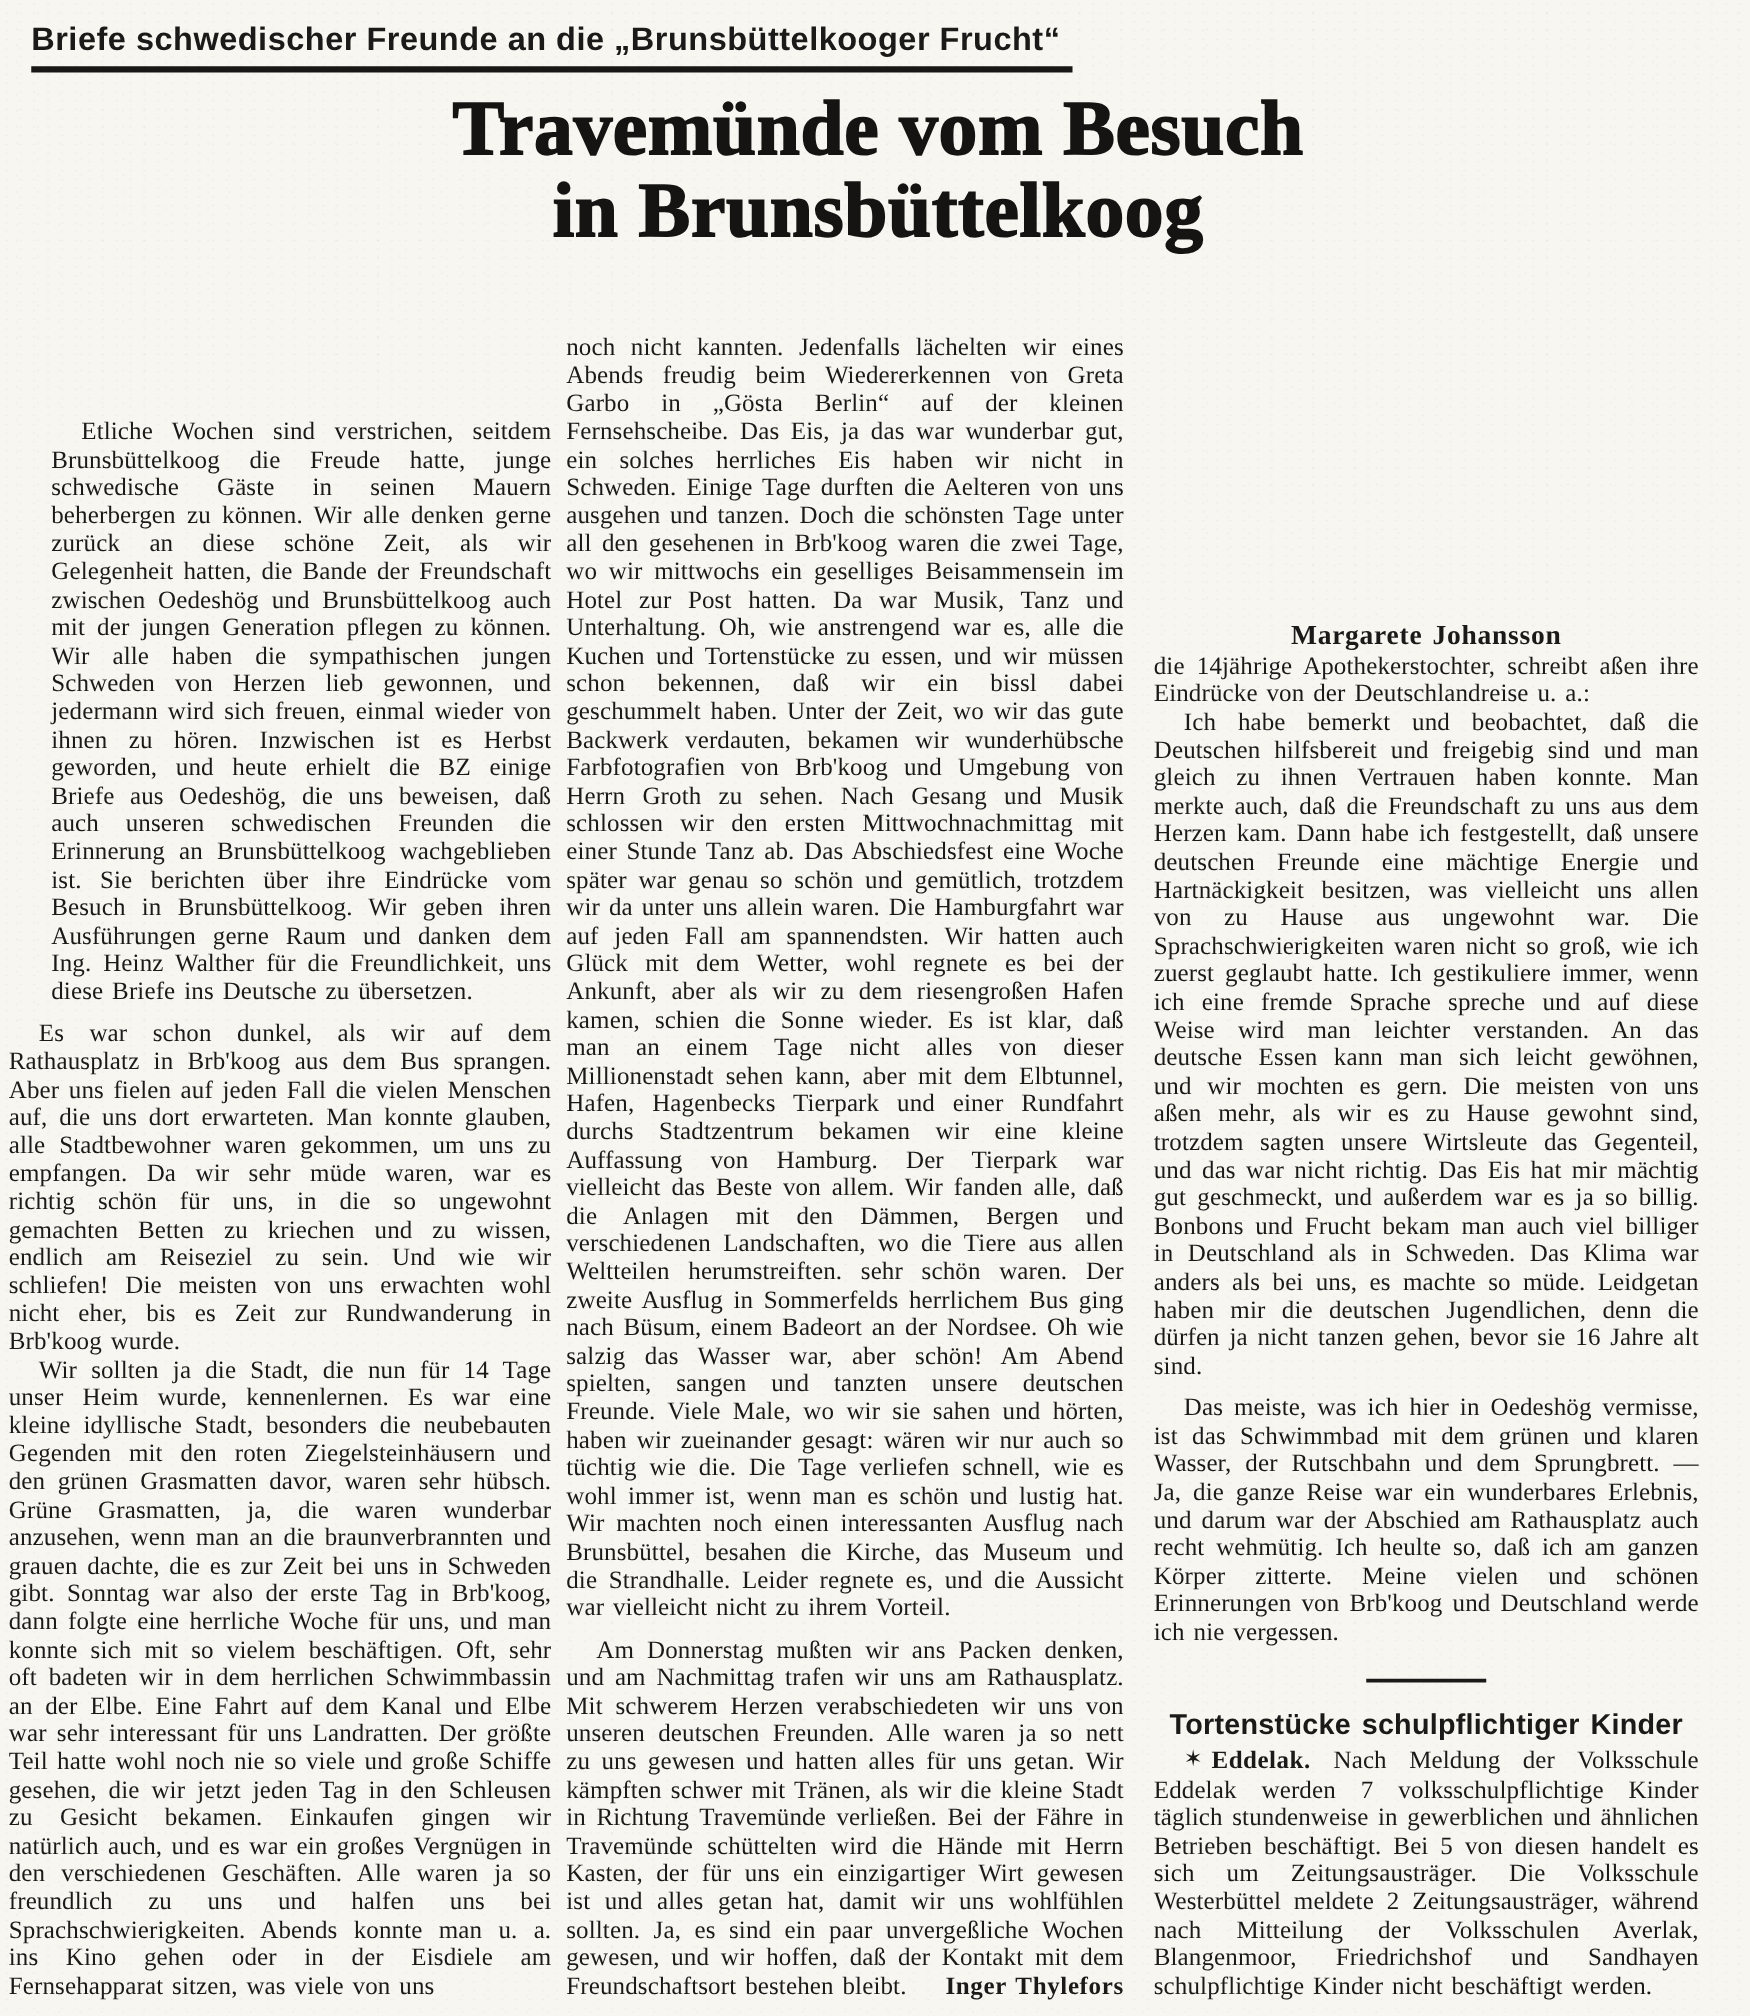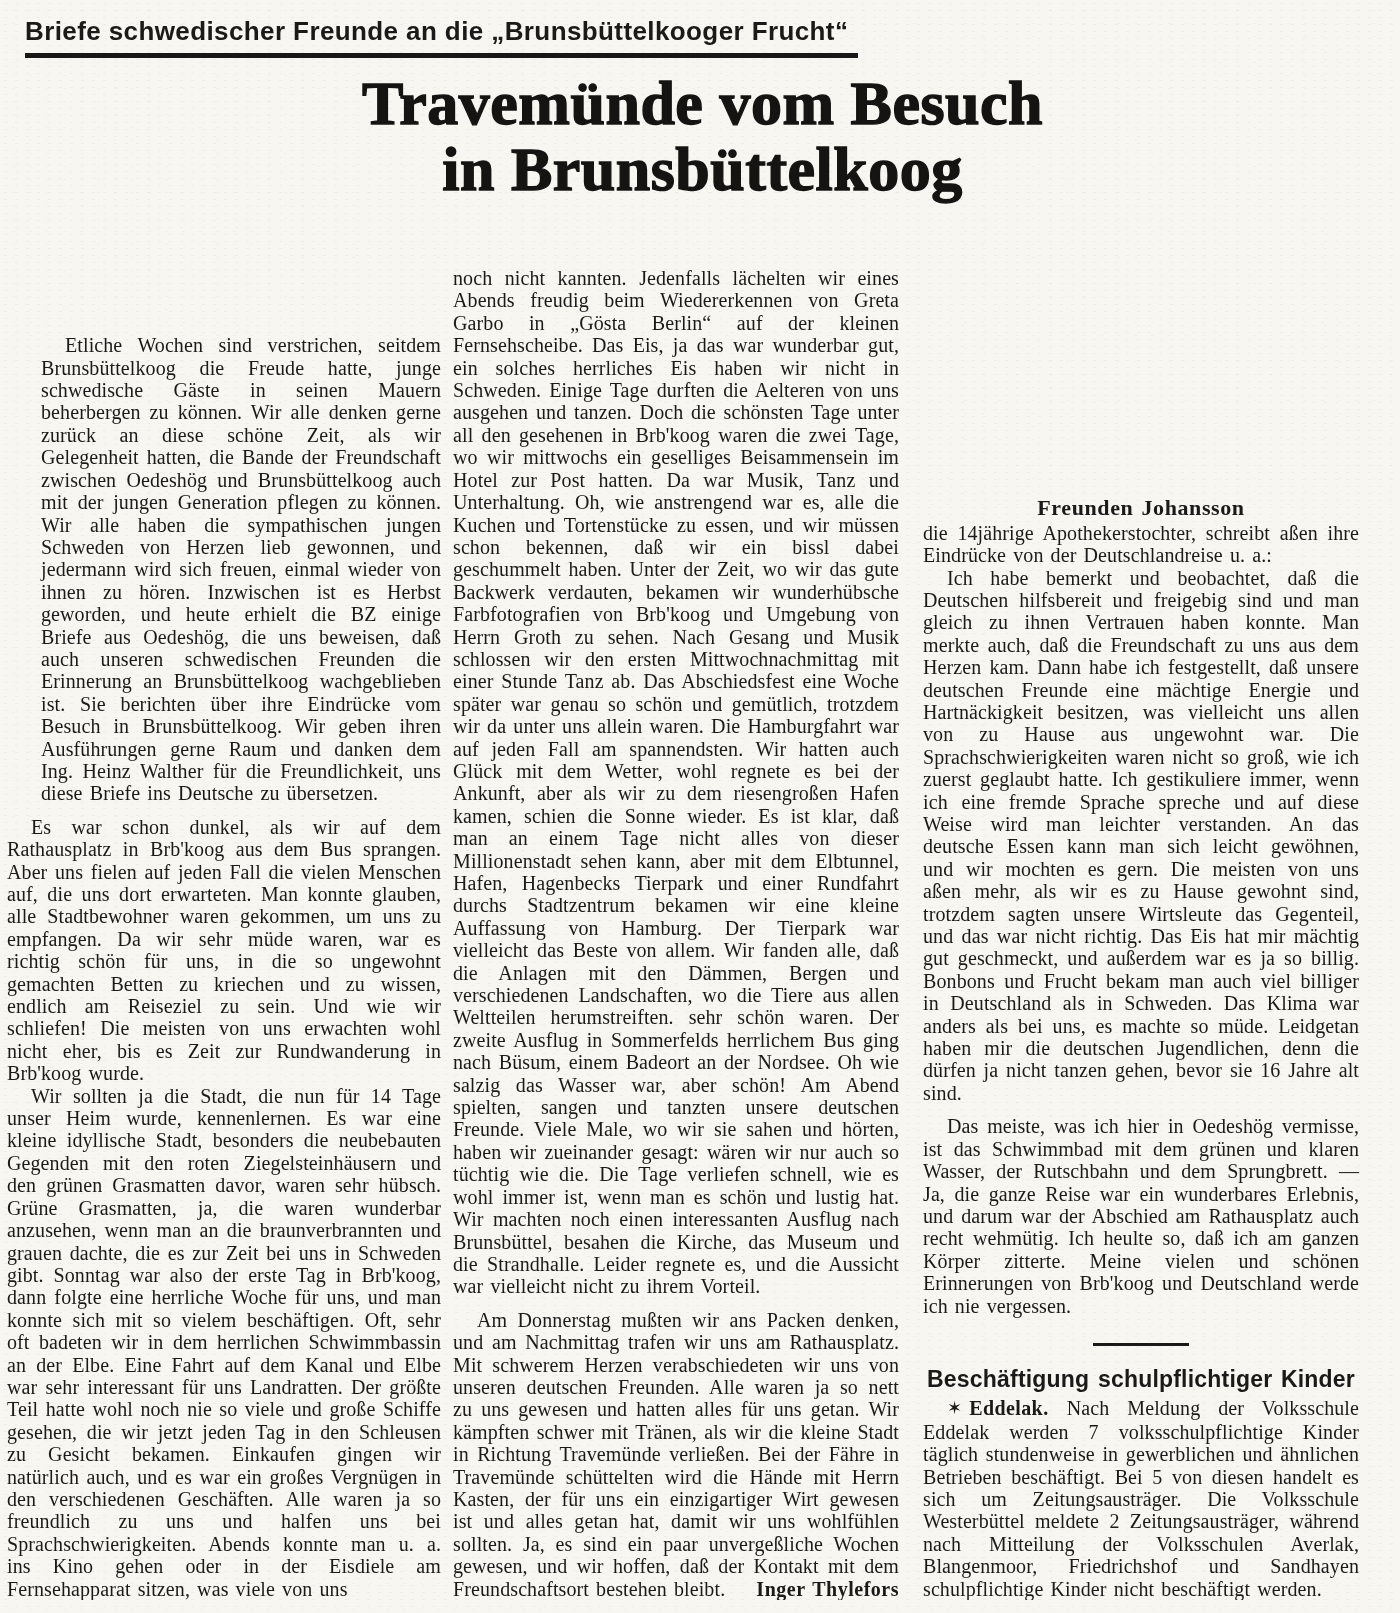--- a/index.html
+++ b/index.html
@@ -107,22 +107,22 @@
     <section class="col col-1">
         <p class="lede indent">Etliche Wochen sind verstrichen, seitdem Brunsbüttelkoog die Freude hatte, junge schwedische Gäste in seinen Mauern beherbergen zu können. Wir alle denken gerne zurück an diese schöne Zeit, als wir Gelegenheit hatten, die Bande der Freundschaft zwischen Oedeshög und Brunsbüttelkoog auch mit der jungen Generation pflegen zu können. Wir alle haben die sympathischen jungen Schweden von Herzen lieb gewonnen, und jedermann wird sich freuen, einmal wieder von ihnen zu hören. Inzwischen ist es Herbst geworden, und heute erhielt die BZ einige Briefe aus Oedeshög, die uns beweisen, daß auch unseren schwedischen Freunden die Erinnerung an Brunsbüttelkoog wachgeblieben ist. Sie berichten über ihre Eindrücke vom Besuch in Brunsbüttelkoog. Wir geben ihren Ausführungen gerne Raum und danken dem Ing. Heinz Walther für die Freundlichkeit, uns diese Briefe ins Deutsche zu übersetzen.</p>
         <p class="indent gap">Es war schon dunkel, als wir auf dem Rathausplatz in Brb'koog aus dem Bus sprangen. Aber uns fielen auf jeden Fall die vielen Menschen auf, die uns dort erwarteten. Man konnte glauben, alle Stadtbewohner waren gekommen, um uns zu empfangen. Da wir sehr müde waren, war es richtig schön für uns, in die so ungewohnt gemachten Betten zu kriechen und zu wissen, endlich am Reiseziel zu sein. Und wie wir schliefen! Die meisten von uns erwachten wohl nicht eher, bis es Zeit zur Rundwanderung in Brb'koog wurde.</p>
         <p class="indent">Wir sollten ja die Stadt, die nun für 14 Tage unser Heim wurde, kennenlernen. Es war eine kleine idyllische Stadt, besonders die neubebauten Gegenden mit den roten Ziegelsteinhäusern und den grünen Grasmatten davor, waren sehr hübsch. Grüne Grasmatten, ja, die waren wunderbar anzusehen, wenn man an die braunverbrannten und grauen dachte, die es zur Zeit bei uns in Schweden gibt. Sonntag war also der erste Tag in Brb'koog, dann folgte eine herrliche Woche für uns, und man konnte sich mit so vielem beschäftigen. Oft, sehr oft badeten wir in dem herrlichen Schwimmbassin an der Elbe. Eine Fahrt auf dem Kanal und Elbe war sehr interessant für uns Landratten. Der größte Teil hatte wohl noch nie so viele und große Schiffe gesehen, die wir jetzt jeden Tag in den Schleusen zu Gesicht bekamen. Einkaufen gingen wir natürlich auch, und es war ein großes Vergnügen in den verschiedenen Geschäften. Alle waren ja so freundlich zu uns und halfen uns bei Sprachschwierigkeiten. Abends konnte man u. a. ins Kino gehen oder in der Eisdiele am Fernsehapparat sitzen, was viele von uns</p>
       </section>
     <section class="col col-2">
         <p>noch nicht kannten. Jedenfalls lächelten wir eines Abends freudig beim Wiedererkennen von Greta Garbo in „Gösta Berlin“ auf der kleinen Fernsehscheibe. Das Eis, ja das war wunderbar gut, ein solches herrliches Eis haben wir nicht in Schweden. Einige Tage durften die Aelteren von uns ausgehen und tanzen. Doch die schönsten Tage unter all den gesehenen in Brb'koog waren die zwei Tage, wo wir mittwochs ein geselliges Beisammensein im Hotel zur Post hatten. Da war Musik, Tanz und Unterhaltung. Oh, wie anstrengend war es, alle die Kuchen und Tortenstücke zu essen, und wir müssen schon bekennen, daß wir ein bissl dabei geschummelt haben. Unter der Zeit, wo wir das gute Backwerk verdauten, bekamen wir wunderhübsche Farbfotografien von Brb'koog und Umgebung von Herrn Groth zu sehen. Nach Gesang und Musik schlossen wir den ersten Mittwochnachmittag mit einer Stunde Tanz ab. Das Abschiedsfest eine Woche später war genau so schön und gemütlich, trotzdem wir da unter uns allein waren. Die Hamburgfahrt war auf jeden Fall am spannendsten. Wir hatten auch Glück mit dem Wetter, wohl regnete es bei der Ankunft, aber als wir zu dem riesengroßen Hafen kamen, schien die Sonne wieder. Es ist klar, daß man an einem Tage nicht alles von dieser Millionenstadt sehen kann, aber mit dem Elbtunnel, Hafen, Hagenbecks Tierpark und einer Rundfahrt durchs Stadtzentrum bekamen wir eine kleine Auffassung von Hamburg. Der Tierpark war vielleicht das Beste von allem. Wir fanden alle, daß die Anlagen mit den Dämmen, Bergen und verschiedenen Landschaften, wo die Tiere aus allen Weltteilen herumstreiften. sehr schön waren. Der zweite Ausflug in Sommerfelds herrlichem Bus ging nach Büsum, einem Badeort an der Nordsee. Oh wie salzig das Wasser war, aber schön! Am Abend spielten, sangen und tanzten unsere deutschen Freunde. Viele Male, wo wir sie sahen und hörten, haben wir zueinander gesagt: wären wir nur auch so tüchtig wie die. Die Tage verliefen schnell, wie es wohl immer ist, wenn man es schön und lustig hat. Wir machten noch einen interessanten Ausflug nach Brunsbüttel, besahen die Kirche, das Museum und die Strandhalle. Leider regnete es, und die Aussicht war vielleicht nicht zu ihrem Vorteil.</p>
         <p class="indent gap">Am Donnerstag mußten wir ans Packen denken, und am Nachmittag trafen wir uns am Rathausplatz. Mit schwerem Herzen verabschiedeten wir uns von unseren deutschen Freunden. Alle waren ja so nett zu uns gewesen und hatten alles für uns getan. Wir kämpften schwer mit Tränen, als wir die kleine Stadt in Richtung Travemünde verließen. Bei der Fähre in Travemünde schüttelten wird die Hände mit Herrn Kasten, der für uns ein einzigartiger Wirt gewesen ist und alles getan hat, damit wir uns wohlfühlen sollten. Ja, es sind ein paar unvergeßliche Wochen gewesen, und wir hoffen, daß der Kontakt mit dem Freundschaftsort bestehen bleibt.<span class="sig">Inger Thylefors</span></p>
       </section>
     <section class="col col-3">
-        <h3 class="col-heading">Freunden Johansson</h3>
+        <h3 class="col-heading">Margarete Johansson</h3>
         <p>die 14jährige Apothekerstochter, schreibt aßen ihre Eindrücke von der Deutschlandreise u. a.:</p>
         <p class="indent">Ich habe bemerkt und beobachtet, daß die Deutschen hilfsbereit und freigebig sind und man gleich zu ihnen Vertrauen haben konnte. Man merkte auch, daß die Freundschaft zu uns aus dem Herzen kam. Dann habe ich festgestellt, daß unsere deutschen Freunde eine mächtige Energie und Hartnäckigkeit besitzen, was vielleicht uns allen von zu Hause aus ungewohnt war. Die Sprachschwierigkeiten waren nicht so groß, wie ich zuerst geglaubt hatte. Ich gestikuliere immer, wenn ich eine fremde Sprache spreche und auf diese Weise wird man leichter verstanden. An das deutsche Essen kann man sich leicht gewöhnen, und wir mochten es gern. Die meisten von uns aßen mehr, als wir es zu Hause gewohnt sind, trotzdem sagten unsere Wirtsleute das Gegenteil, und das war nicht richtig. Das Eis hat mir mächtig gut geschmeckt, und außerdem war es ja so billig. Bonbons und Frucht bekam man auch viel billiger in Deutschland als in Schweden. Das Klima war anders als bei uns, es machte so müde. Leidgetan haben mir die deutschen Jugendlichen, denn die dürfen ja nicht tanzen gehen, bevor sie 16 Jahre alt sind.</p>
         <p class="indent gap">Das meiste, was ich hier in Oedeshög vermisse, ist das Schwimmbad mit dem grünen und klaren Wasser, der Rutschbahn und dem Sprungbrett. — Ja, die ganze Reise war ein wunderbares Erlebnis, und darum war der Abschied am Rathausplatz auch recht wehmütig. Ich heulte so, daß ich am ganzen Körper zitterte. Meine vielen und schönen Erinnerungen von Brb'koog und Deutschland werde ich nie vergessen.</p>
         <div class="rule"></div>
-        <h4 class="subheading">Beschäftigung schulpflichtiger Kinder</h4>
+        <h4 class="subheading">Tortenstücke schulpflichtiger Kinder</h4>
         <p class="indent"><span class="star">✶</span><b class="lead-bold">Eddelak. </b>Nach Meldung der Volksschule Eddelak werden 7 volksschulpflichtige Kinder täglich stundenweise in gewerblichen und ähnlichen Betrieben beschäftigt. Bei 5 von diesen handelt es sich um Zeitungsausträger. Die Volksschule Westerbüttel meldete 2 Zeitungsausträger, während nach Mitteilung der Volksschulen Averlak, Blangenmoor, Friedrichshof und Sandhayen schulpflichtige Kinder nicht beschäftigt werden.</p>
       </section>
   </main>
 </div>
 
 </body></html>

